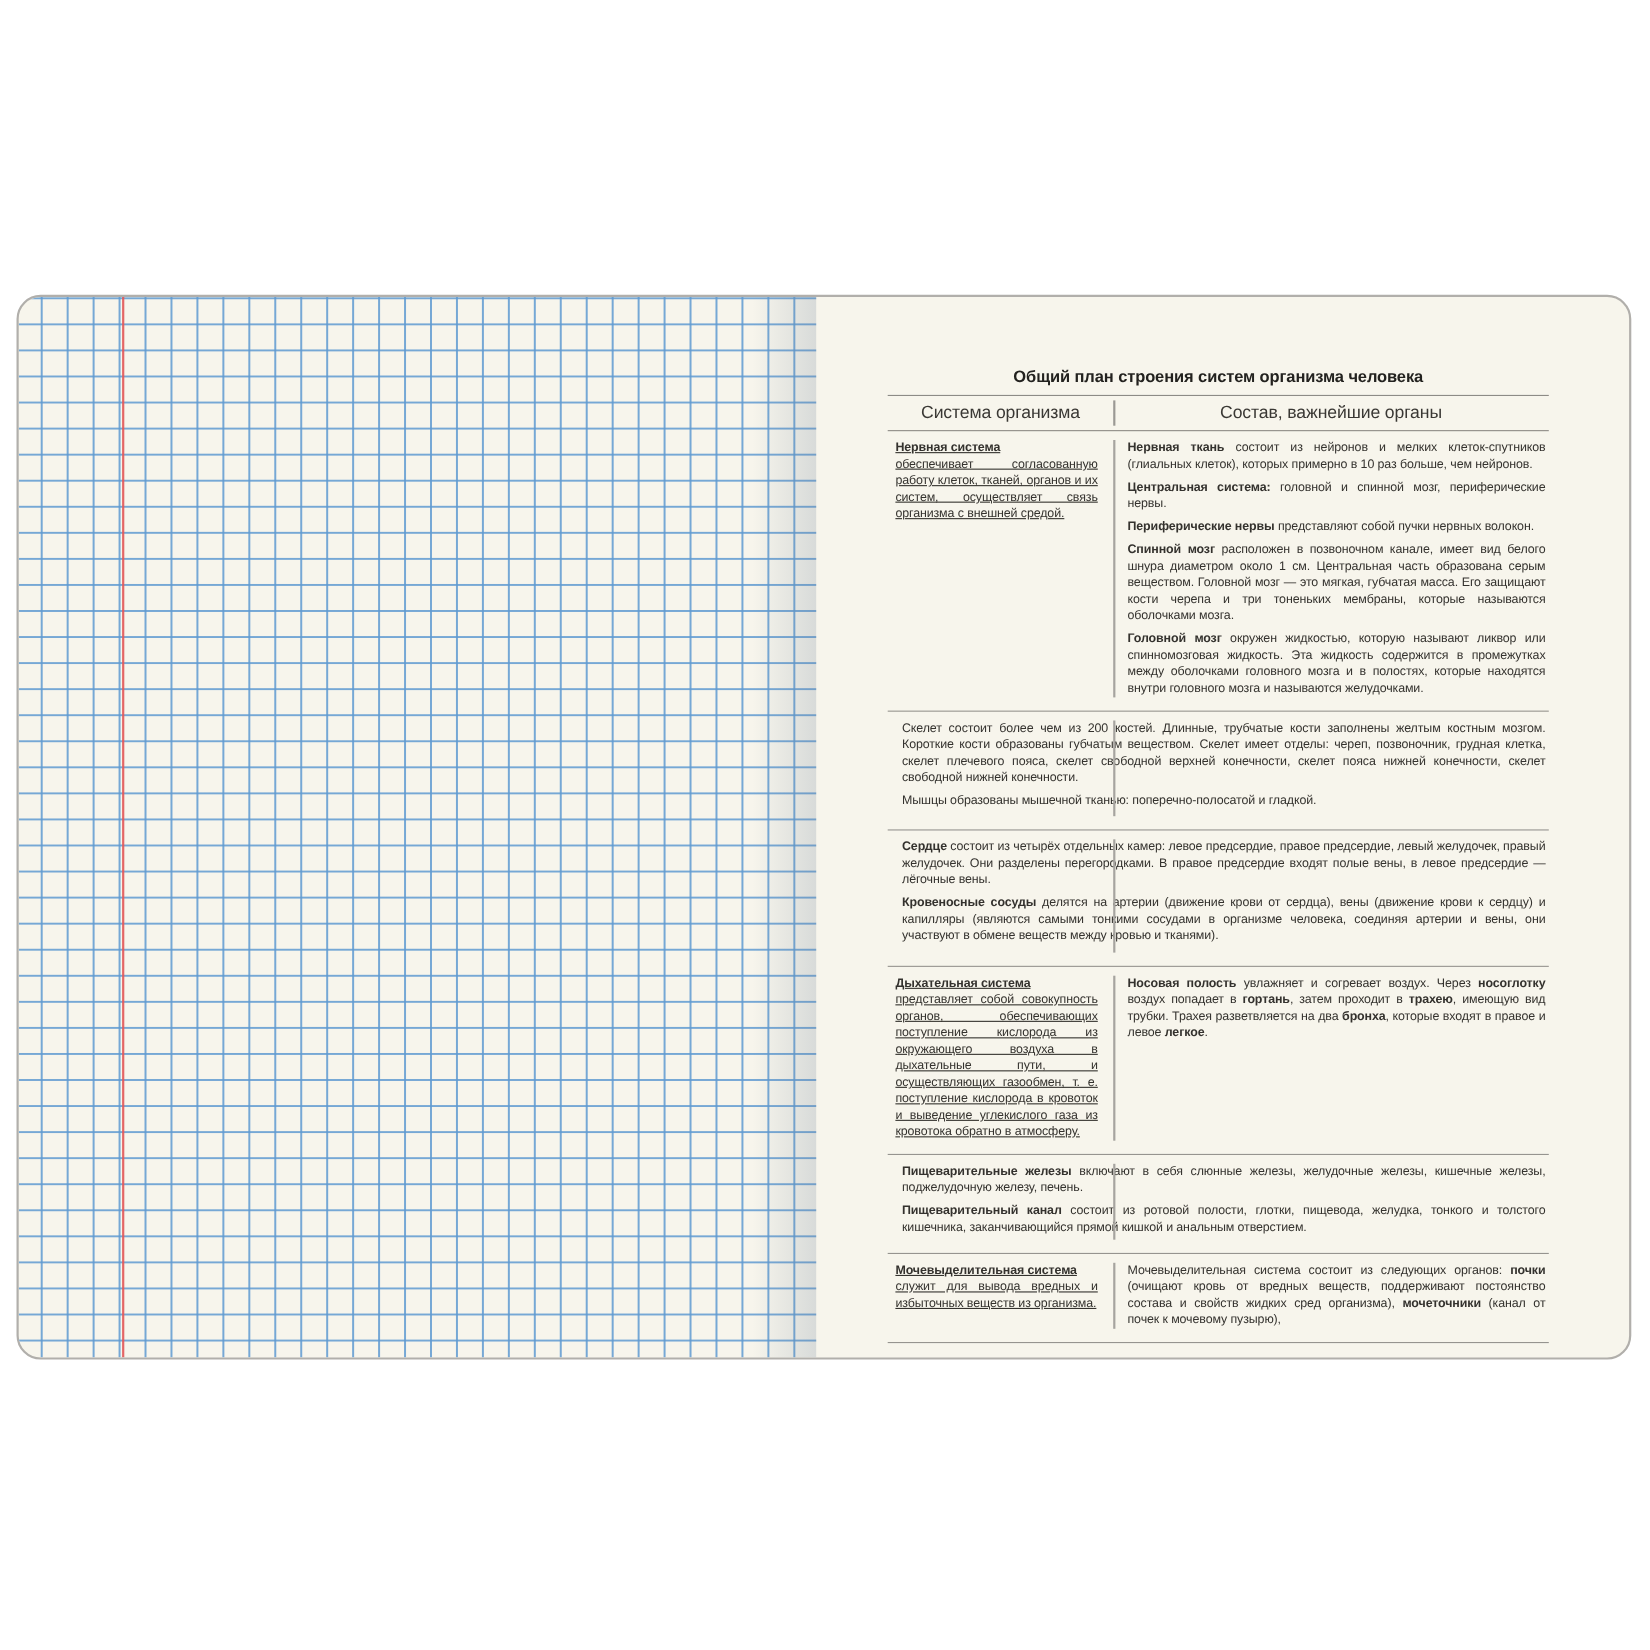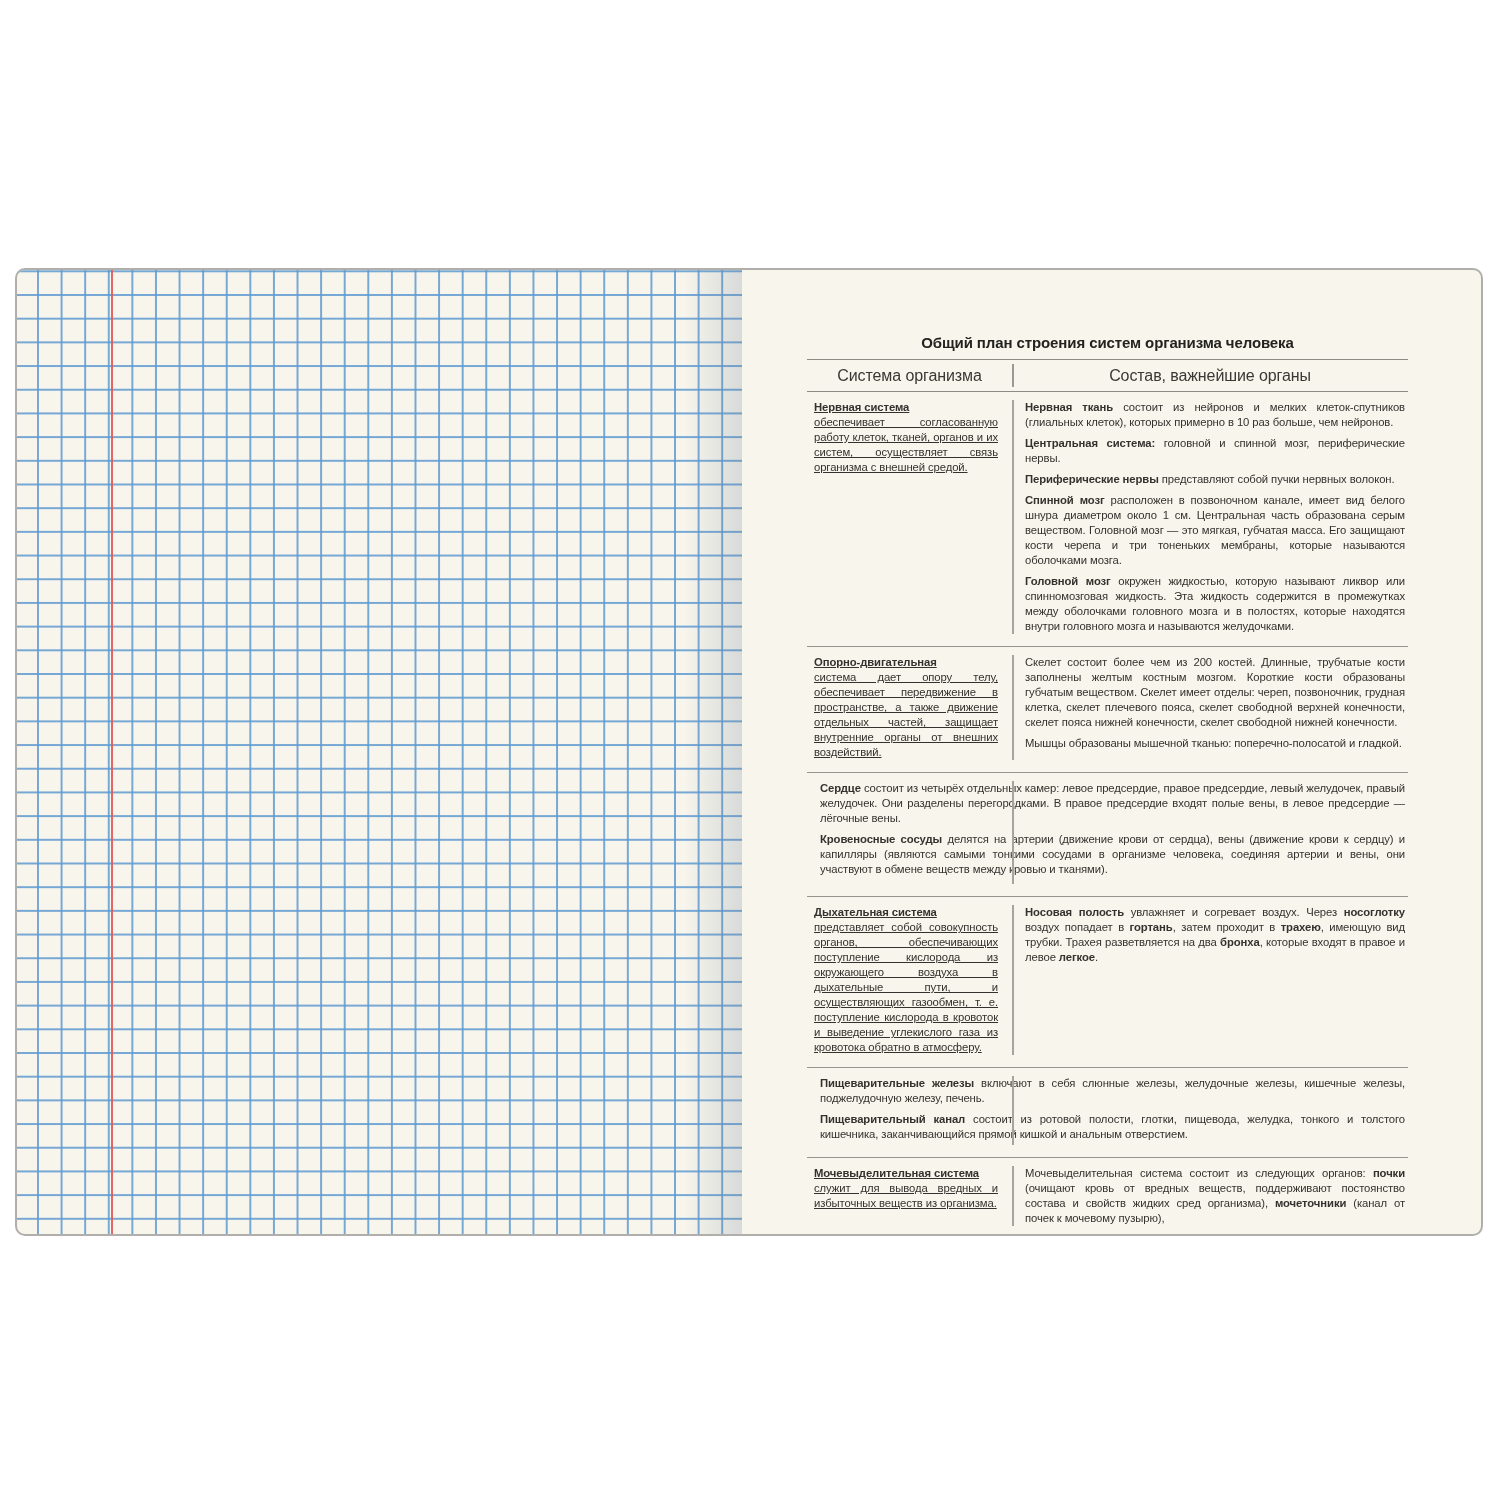--- a/index.html
+++ b/index.html
@@ -2,21 +2,21 @@
 <html lang="ru"><head>
 <meta charset="utf-8">
 <style>
   html,body{margin:0;padding:0;background:#ffffff;width:1500px;height:1500px;
     font-family:"Liberation Sans",sans-serif;-webkit-font-smoothing:antialiased;}
 
   
   .spread{
     position:absolute;left:15px;top:268px;width:1468px;height:968px;
     background:#f7f5ec;
-    border:2px solid #b1afab;border-radius:10px;
+    border:2px solid #b1afab;border-radius:22px;
     overflow:hidden;box-sizing:border-box;
   }
 
   
   .grid-page{
     position:absolute;left:0;top:0;bottom:0;width:725px;
     background-image:
       linear-gradient(to right, rgba(95,154,209,.85) 1.6px, transparent 1.6px),
       linear-gradient(to bottom, rgba(95,154,209,.85) 1.6px, transparent 1.6px);
     background-size:23.6px 23.7px;
@@ -97,24 +97,20 @@
           </div>
           <div class="cell cell-right">
             <p class="para"><b class="">Нервная ткань</b><span class=""> состоит из нейронов и мелких клеток-спутников (глиальных клеток), которых примерно в 10 раз больше, чем нейронов.</span></p>
             <p class="para"><b class="">Центральная система:</b><span class=""> головной и спинной мозг, периферические нервы.</span></p>
             <p class="para"><b class="">Периферические нервы</b><span class=""> представляют собой пучки нервных волокон.</span></p>
             <p class="para"><b class="">Спинной мозг</b><span class=""> расположен в позвоночном канале, имеет вид белого шнура диаметром около 1 см. Центральная часть образована серым веществом. Головной мозг — это мягкая, губчатая масса. Его защищают кости черепа и три тоненьких мембраны, которые называются оболочками мозга.</span></p>
             <p class="para"><b class="">Головной мозг</b><span class=""> окружен жидкостью, которую называют ликвор или спинномозговая жидкость. Эта жидкость содержится в промежутках между оболочками головного мозга и в полостях, которые находятся внутри головного мозга и называются желудочками.</span></p>
           </div>
         </div>
         <div class="row">
-          <div class="cell cell-left">
-            <div class="sys-name">Опорно-двигательная</div>
-            <div class="sys-desc">система дает опору телу, обеспечивает передвижение в пространстве, а также движение отдельных частей, защищает внутренние органы от внешних воздействий.</div>
-          </div>
           <div class="cell cell-right">
             <p class="para"><span class="">Скелет состоит более чем из 200 костей. Длинные, трубчатые кости заполнены желтым костным мозгом. Короткие кости образованы губчатым веществом. Скелет имеет отделы: череп, позвоночник, грудная клетка, скелет плечевого пояса, скелет свободной верхней конечности, скелет пояса нижней конечности, скелет свободной нижней конечности.</span></p>
             <p class="para"><span class="">Мышцы образованы мышечной тканью: поперечно-полосатой и гладкой.</span></p>
           </div>
         </div>
         <div class="row">
           <div class="cell cell-right">
             <p class="para"><b class="">Сердце</b><span class=""> состоит из четырёх отдельных камер: левое предсердие, правое предсердие, левый желудочек, правый желудочек. Они разделены перегородками. В правое предсердие входят полые вены, в левое предсердие — лёгочные вены.</span></p>
             <p class="para"><b class="">Кровеносные сосуды</b><span class=""> делятся на артерии (движение крови от сердца), вены (движение крови к сердцу) и капилляры (являются самыми тонкими сосудами в организме человека, соединяя артерии и вены, они участвуют в обмене веществ между кровью и тканями).</span></p>
           </div>

